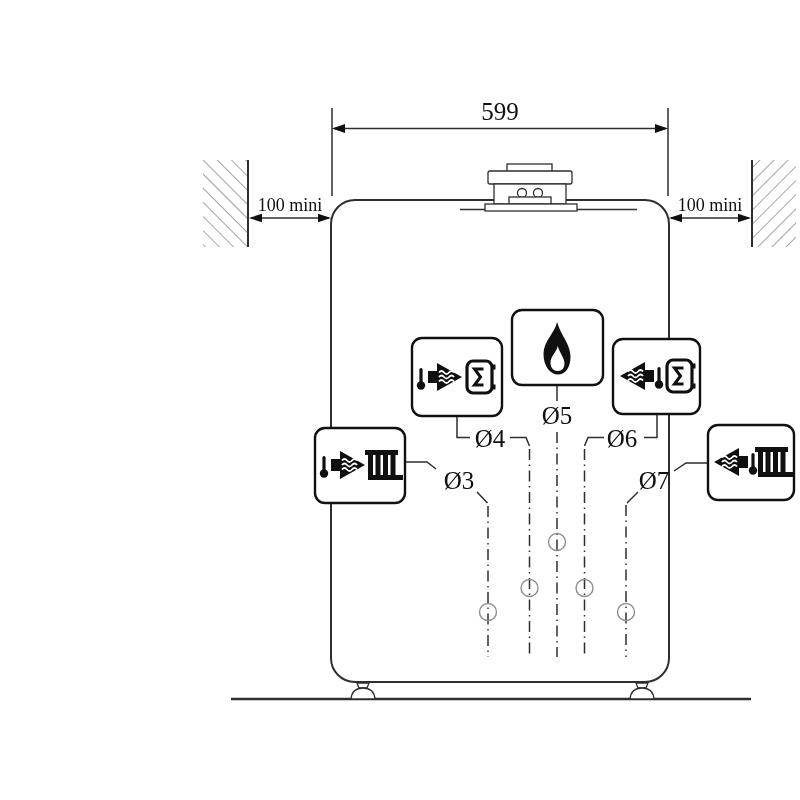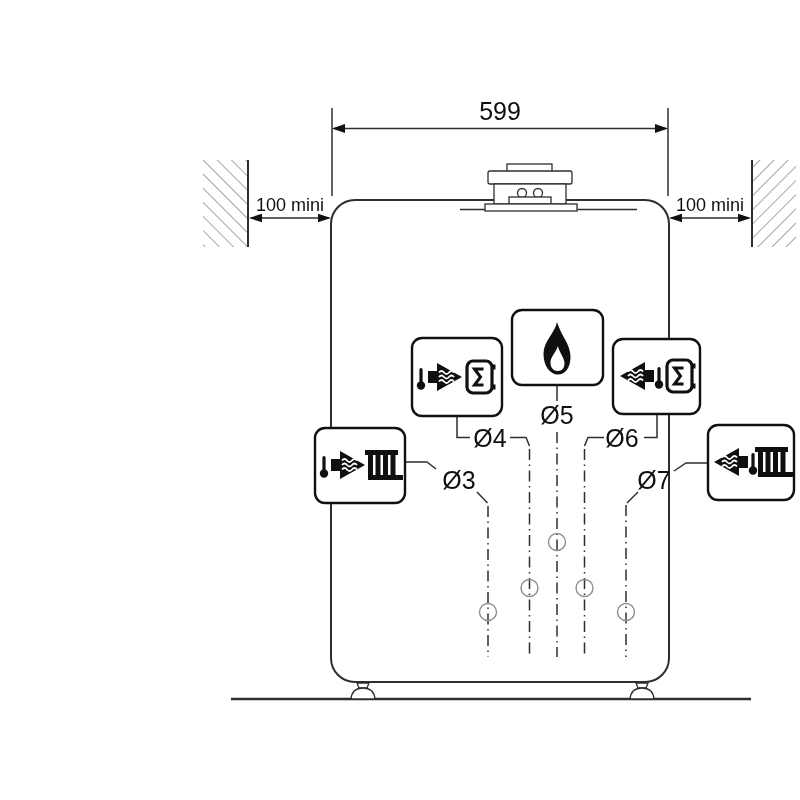--- a/index.html
+++ b/index.html
@@ -1,20 +1,20 @@
 <!DOCTYPE html>
 <html style="--line: #2e2e2e; --ink: #101010; --muted: #8f8f8f; --hatch: #757575; --bg: #ffffff;"><head>
 <meta charset="utf-8">
 <style>
   :root{
     --line:#2e2e2e; --ink:#101010; --muted:#8f8f8f; --hatch:#757575; --bg:#ffffff;
   }
   html,body{margin:0;padding:0;background:#fff;}
   .canvas{position:relative;width:800px;height:800px;background:var(--bg);
-          font-family:Liberation Sans, sans-serif;}
+          font-family:Liberation Serif, serif;}
   svg{display:block;}
   .ln{stroke:var(--line);fill:none;stroke-width:2;}
   .thin{stroke-width:1.5;}
   .xthin{stroke-width:1.3;}
   .wfill{fill:#fff;}
   .box{fill:#fff;stroke:var(--ink);stroke-width:2.4;}
   .dash{stroke:var(--line);fill:none;stroke-width:1.5;stroke-dasharray:11 4.5 1.5 4.5;}
   .conn-circle{stroke:var(--muted);fill:none;stroke-width:1.4;}
   .ink{fill:var(--ink);}
   .wave{stroke:#fff;stroke-width:1.8;fill:none;}

